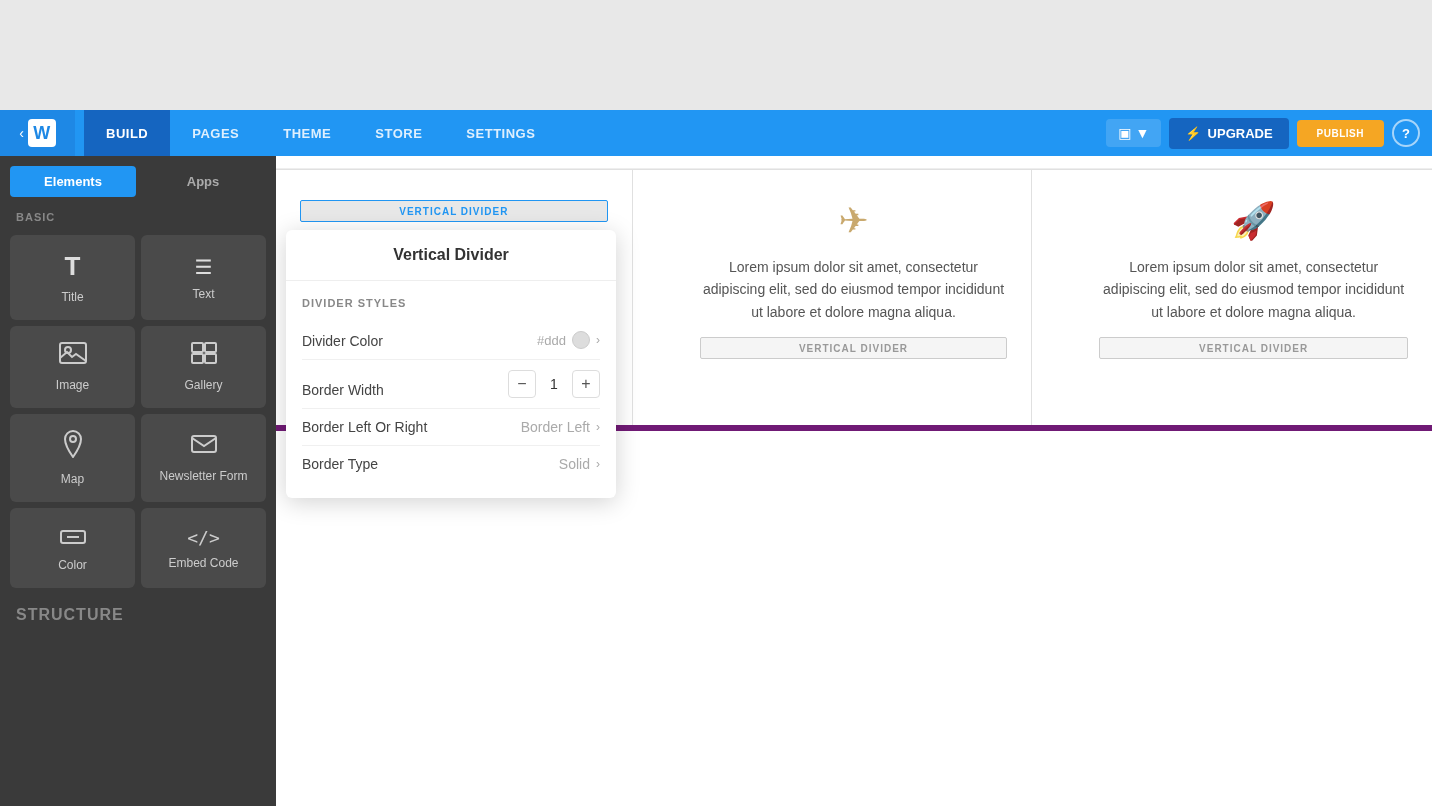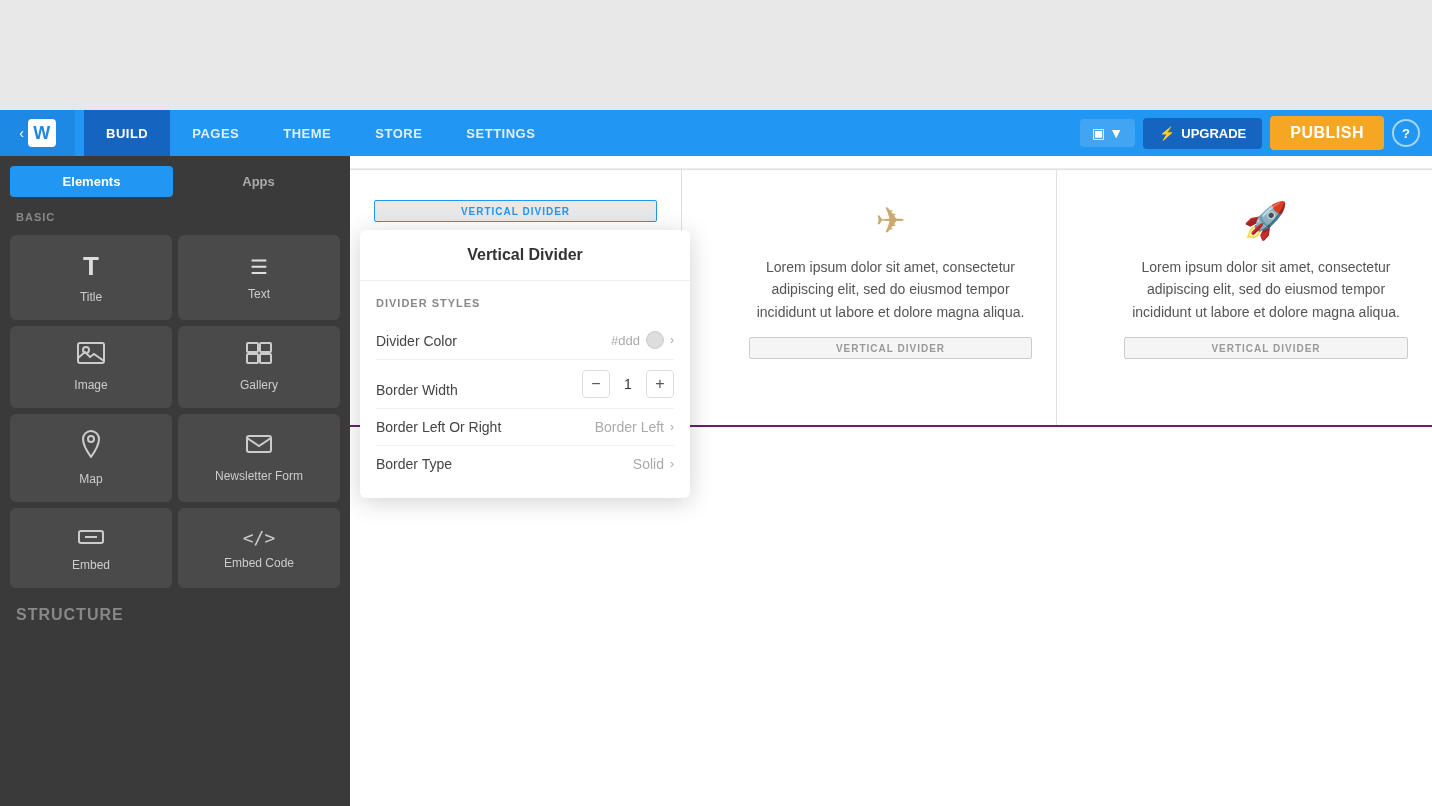--- a/index.html
+++ b/index.html
@@ -71,21 +71,21 @@
       align-items: center;
       gap: 6px;
     }
     .publish-btn {
       background: #f5a623;
       border: none;
       border-radius: 4px;
       color: #fff;
       padding: 8px 20px;
       cursor: pointer;
-      font-size: 16px;
+      font-size: 10px;
       font-weight: 700;
       letter-spacing: 0.5px;
     }
     .help-btn {
       width: 28px;
       height: 28px;
       border-radius: 50%;
       border: 2px solid rgba(255,255,255,0.6);
       background: transparent;
       color: #fff;
@@ -102,21 +102,21 @@
       position: fixed;
       top: 110px;
       left: 0;
       right: 0;
       bottom: 0;
       display: flex;
     }
 
     
     .sidebar {
-      width: 350px;
+      width: 276px;
       background: #3a3a3a;
       display: flex;
       flex-direction: column;
       flex-shrink: 0;
       overflow-y: auto;
       padding-top: 46px;
     }
     .sidebar-tabs {
       display: flex;
       padding: 10px 10px 0;
@@ -207,21 +207,21 @@
       color: #333;
       cursor: pointer;
     }
     .site-nav-item.muted { color: #aaa; }
 
     
     .columns-section {
       display: grid;
       grid-template-columns: 1fr 1fr 1fr;
       border-top: 1px solid #e0e0e0;
-      border-bottom: 2px solid #701a75;
+      border-bottom: 6px solid #701a75;
       gap: 43px;
     }
     .col-item {
       padding: 30px 24px;
       border-right: 1px solid #e0e0e0;
       display: flex;
       flex-direction: column;
       align-items: center;
       gap: 14px;
     }
@@ -456,21 +456,21 @@
         <span class="el-label">Newsletter Form</span>
       </div>
 
       <div class="element-item">
         <span class="el-icon">
           <svg width="26" height="14" viewBox="0 0 26 14" fill="none">
             <rect x="1" y="1" width="24" height="12" rx="2" stroke="#ccc" stroke-width="2"></rect>
             <line x1="7" y1="7" x2="19" y2="7" stroke="#ccc" stroke-width="2"></line>
           </svg>
         </span>
-        <span class="el-label">Embed</span>
+        <span class="el-label">Color</span>
       </div>
 
       <div class="element-item">
         <span class="el-icon" style="color:#ccc;font-size:18px;font-family:monospace;">&lt;/&gt;</span>
         <span class="el-label">Embed Code</span>
       </div>
     </div>
 
     <div class="structure-label">STRUCTURE</div>
   </div>

